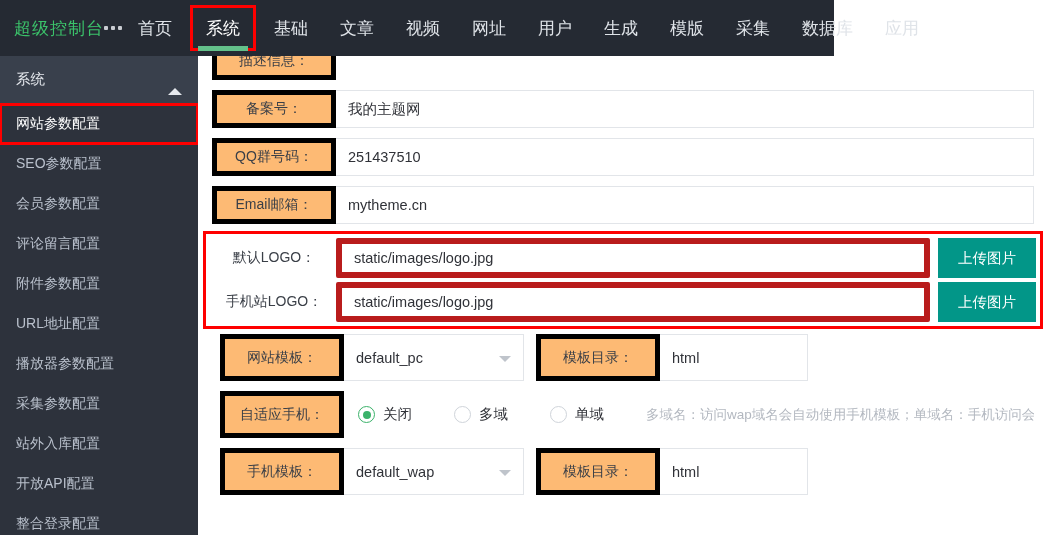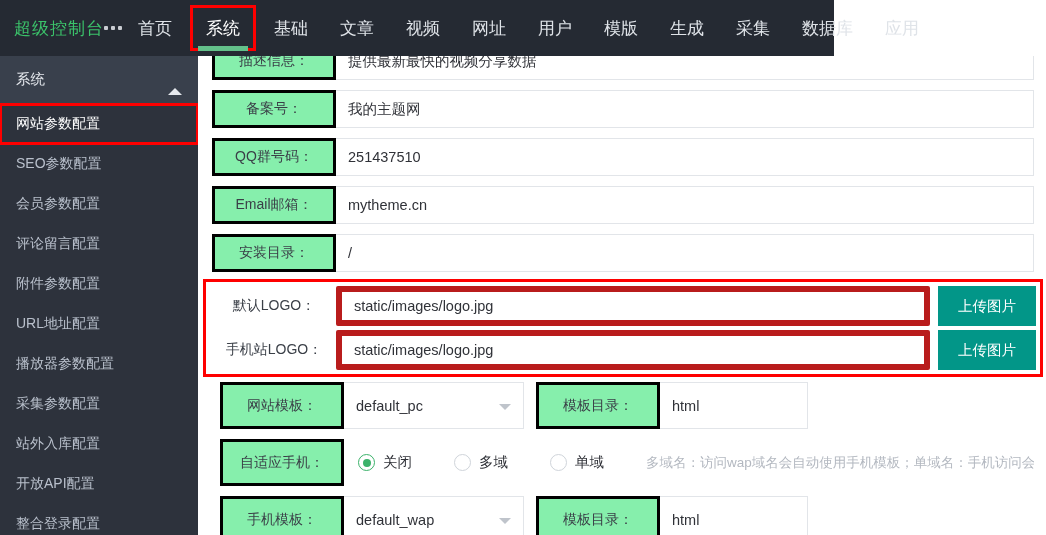--- a/index.html
+++ b/index.html
@@ -88,22 +88,22 @@
   .form-scroll { position: absolute; top: -14px; left: 0; width: 848px; }
 
   .row {
     display: flex; align-items: stretch;
     padding: 0 12px 0 14px;
     margin-bottom: 10px;
     height: 38px;
   }
   .lbl {
     width: 124px; flex: 0 0 124px;
-    background: #86efac;
-    border: 3px solid #000000;
+    background: #fdba74;
+    border: 5px solid #000000;
     display: flex; align-items: center; justify-content: center;
     color: #3a3f47; font-size: 14px;
     white-space: nowrap;
   }
   .ctrl {
     flex: 1 1 auto;
     border: 1px solid #e2e5e9;
     border-left: none;
     display: flex; align-items: center;
     padding-left: 12px;
@@ -201,22 +201,22 @@
         <i></i>
       </div>
     <div class="navlist">
       <div class="navitem">首页</div>
       <div class="navitem active hl">系统</div>
       <div class="navitem">基础</div>
       <div class="navitem">文章</div>
       <div class="navitem">视频</div>
       <div class="navitem">网址</div>
       <div class="navitem">用户</div>
+      <div class="navitem">生成</div>
       <div class="navitem">模版</div>
-      <div class="navitem">生成</div>
       <div class="navitem">采集</div>
       <div class="navitem">数据库</div>
       <div class="navitem">应用</div>
     </div>
   </div>
 
   <div class="sidebar">
     <div class="side-head">
       <span>系统</span>
       <span class="caret"><span class="caret-up"></span></span>
@@ -254,42 +254,37 @@
     <div class="side-item">
       <span>整合登录配置</span>
     </div>
   </div>
 
   <div class="main">
     <div class="form-scroll">
 
       <div class="row">
         <div class="lbl">描述信息：</div>
-        <div class="ctrl">提供最新最快的视频分享数据</div>
       </div>
 
       <div class="row">
         <div class="lbl">备案号：</div>
         <div class="ctrl">我的主题网</div>
       </div>
 
       <div class="row">
         <div class="lbl">QQ群号码：</div>
         <div class="ctrl">251437510</div>
       </div>
 
       <div class="row">
         <div class="lbl">Email邮箱：</div>
         <div class="ctrl">mytheme.cn</div>
       </div>
 
-      <div class="row">
-        <div class="lbl">安装目录：</div>
-        <div class="ctrl">/</div>
-      </div>
 
       <div class="logo-block">
         <div class="row">
           <div class="lbl">默认LOGO：</div>
           <div class="ctrl">static/images/logo.jpg</div>
           <div class="upload-btn">上传图片</div>
         </div>
         <div class="row">
           <div class="lbl">手机站LOGO：</div>
           <div class="ctrl">static/images/logo.jpg</div>

